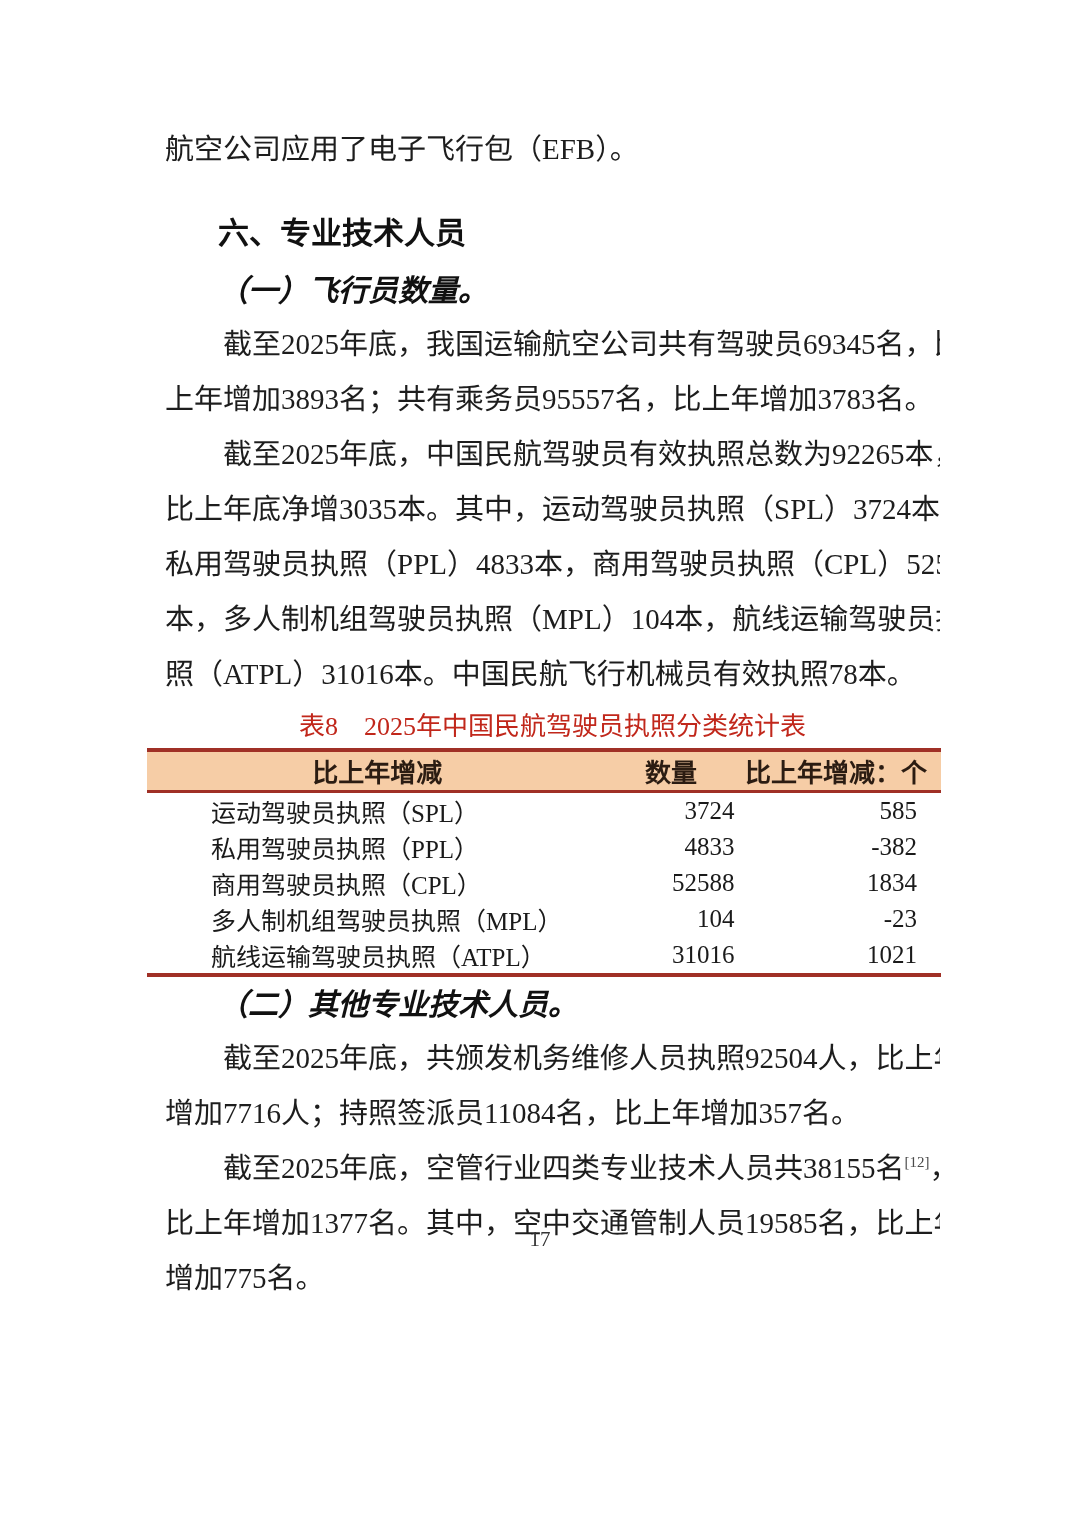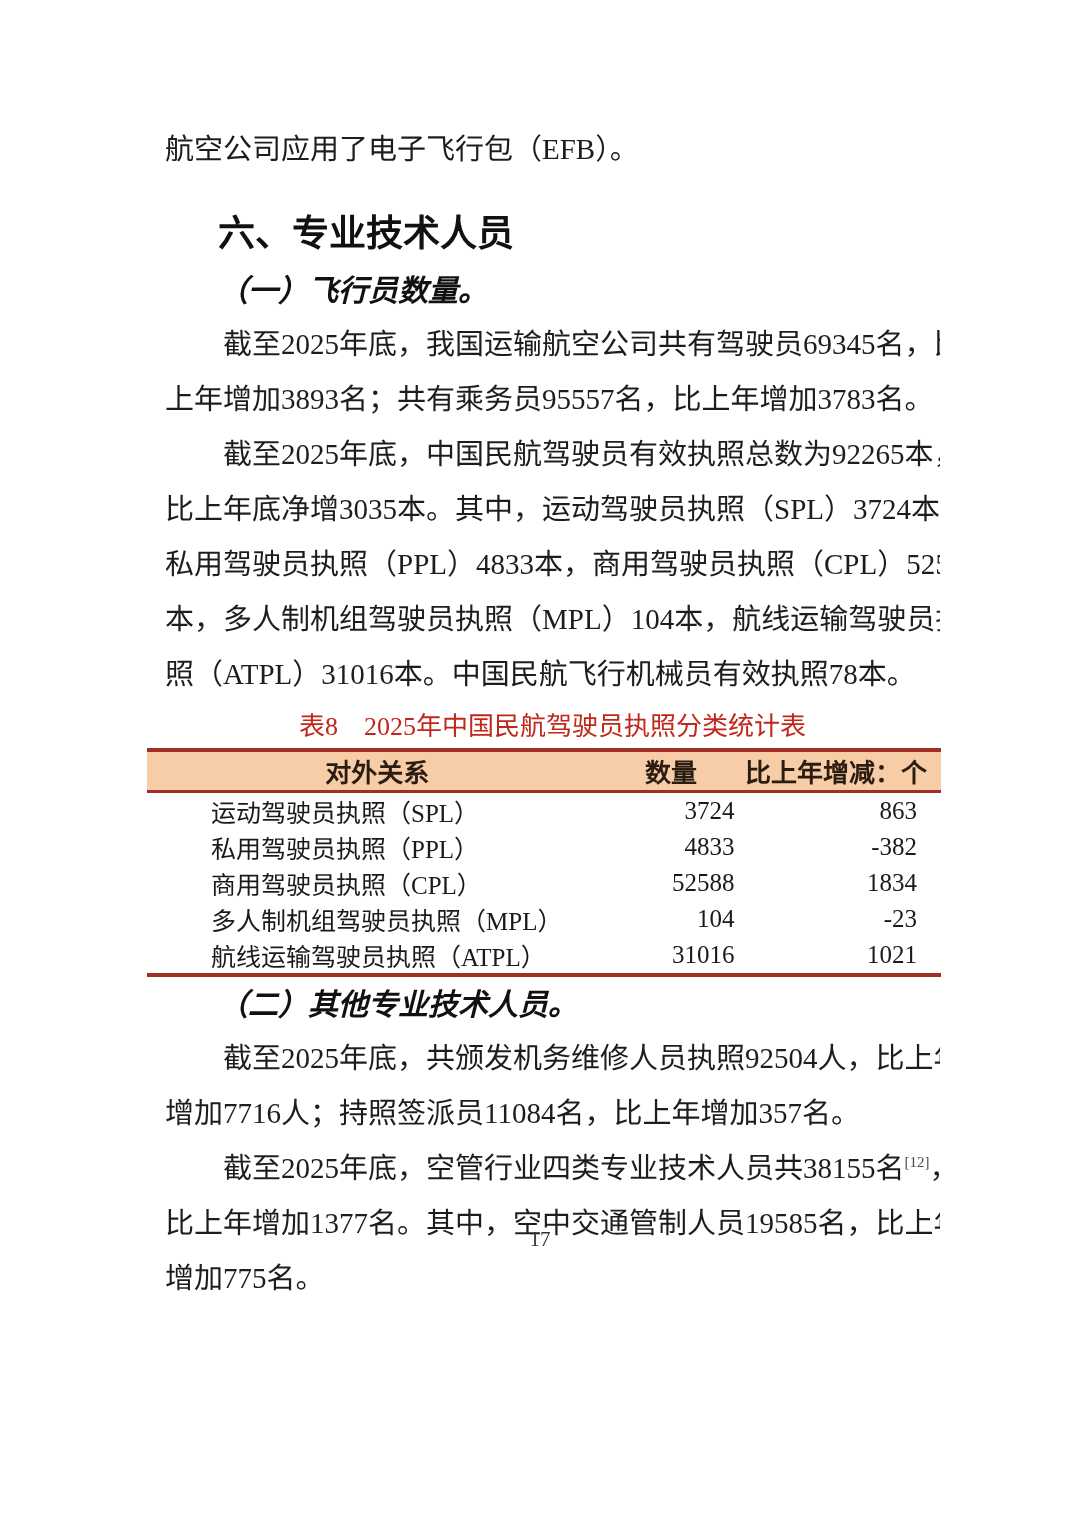--- a/index.html
+++ b/index.html
@@ -26,21 +26,21 @@
   .line {
     font-size: 29px;
     line-height: 55px;
     white-space: nowrap;
     overflow: hidden;
   }
   .indent { padding-left: 58px; }
   .h-main {
     font-family: "Liberation Sans", "DejaVu Sans", sans-serif;
     font-weight: bold;
-    font-size: 37px;
+    font-size: 31px;
     line-height: 40px;
     padding-left: 53px;
     margin-top: 37px;
     color: #111;
   }
   .h-sub {
     font-weight: bold;
     font-size: 30px;
     line-height: 40px;
     padding-left: 53px;
@@ -140,30 +140,30 @@
     <div class="table-block">
       <div class="table-title">表8　2025年中国民航驾驶员执照分类统计表</div>
       <table class="t8">
         <colgroup>
             <col class="c1">
             <col class="c2">
             <col class="c3">
           </colgroup>
         <thead>
           <tr>
-            <th class="col-label">对外关系</th>
+            <th class="col-label">比上年增减</th>
             <th class="col-count">数量</th>
             <th class="col-change">比上年增减：个</th>
           </tr>
         </thead>
         <tbody>
           <tr>
             <td class="label">运动驾驶员执照（SPL）</td>
             <td class="num">3724</td>
-            <td class="num change">863</td>
+            <td class="num change">585</td>
           </tr>
           <tr>
             <td class="label">私用驾驶员执照（PPL）</td>
             <td class="num">4833</td>
             <td class="num change">-382</td>
           </tr>
           <tr>
             <td class="label">商用驾驶员执照（CPL）</td>
             <td class="num">52588</td>
             <td class="num change">1834</td>

